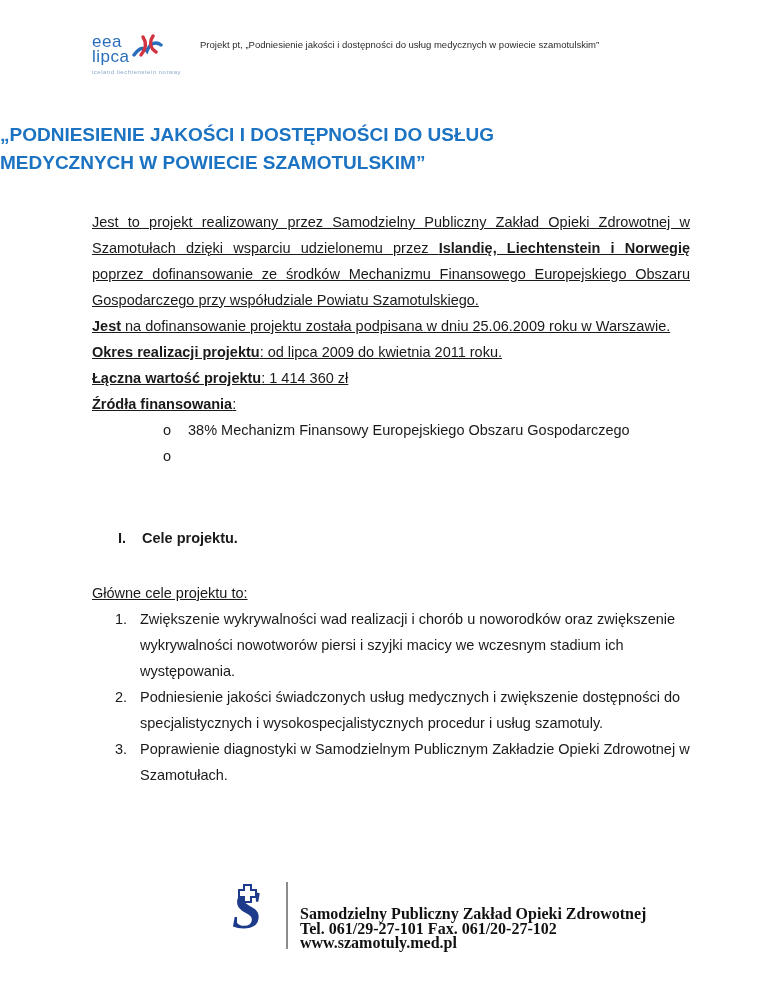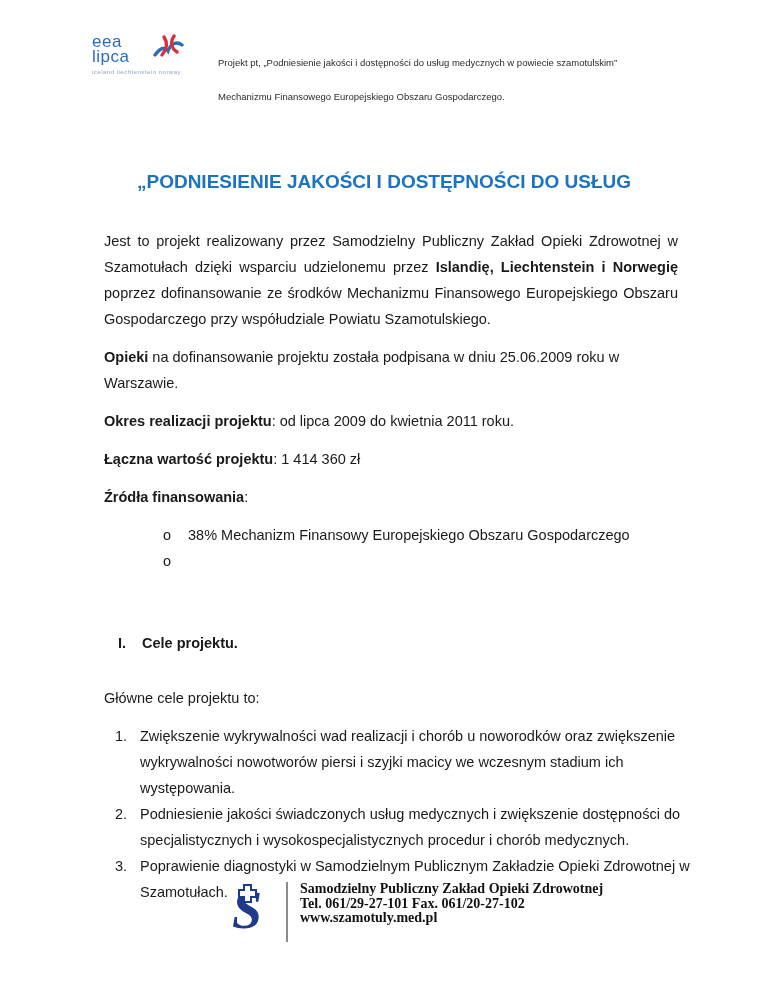--- a/index.html
+++ b/index.html
@@ -5,52 +5,52 @@
   html,body { margin:0; padding:0; background:#ffffff; }
   .page {
     width:768px; height:994px; position:relative; background:#ffffff;
     font-family:"Liberation Sans", sans-serif; color:#1a1a1a; overflow:hidden;
     margin:0 auto;
   }
 
   
   .header { display:flex; align-items:flex-start; padding:34px 78px 0 92px; gap:16px; }
   .eea-logo { flex:0 0 auto; width:92px; }
-  .eea-logo-row { display:flex; align-items:flex-start; gap:2px;justify-content:space-between; }
+  .eea-logo-row { display:flex; align-items:flex-start; gap:2px; }
   .eea-words { color:#2a6ebb; font-size:17px; line-height:15px; font-weight:500; letter-spacing:0.5px; }
   .eea-tagline { font-size:6px; color:#8aa8cc; letter-spacing:0.5px; margin-top:3px; white-space:nowrap; overflow:hidden; }
   .header-text { font-size:9.5px; line-height:15.5px; color:#2b2b2b; padding-top:3px; }
-  .header-text p { margin:18px; }
+  .header-text p { margin:0; }
 
   
-  .doc-title { text-align:center; color:#1b73c2; font-weight:bold; font-size:19px; line-height:28px; margin:46px 0 0 0; }
+  .doc-title { text-align:left; color:#1b73c2; font-weight:bold; font-size:19px; line-height:28px; margin:46px 0 0 0; }
 
   
   .main { padding:0 78px 0 92px; margin-top:32px; font-size:14.5px; line-height:26px; color:#1a1a1a; }
-  .para { margin:12px; }
+  .para { margin:0;text-decoration:underline; }
   .justify { text-align:justify; }
 
   .bullets { list-style:none; margin:0; padding:0 0 0 71px; }
   .bullets li { display:flex; }
   .bullets .marker { width:25px; flex:0 0 auto; }
 
   .section-heading { display:flex; margin:56px 0 0 26px; font-size:14.5px; font-weight:bold; line-height:26px; }
   .sec-num { width:24px; flex:0 0 auto; }
 
   .goals-intro { margin-top:29px; }
   .goals { list-style:none; margin:0; padding:0; }
   .goals li { display:flex; }
   .goals .num { width:25px; margin-left:23px; flex:0 0 auto; }
   .goals .goal-text { flex:1; }
 
   
   .footer { position:absolute; left:230px; top:880px; display:flex; align-items:stretch; gap:10px; }
   .footer-logo { flex:0 0 auto; }
   .footer-sep { width:2px; background:#8c8c8c; margin:2px 2px; }
-  .footer-text { font-family:"Liberation Serif", serif; font-weight:bold; font-size:14px; line-height:14.5px; color:#111111; padding-top:2px; }
+  .footer-text { font-family:"Liberation Serif", serif; font-weight:bold; font-size:16px; line-height:14.5px; color:#111111; padding-top:2px;margin-top:25px; }
 </style>
 </head>
 <body>
 
 <div class="page">
 
   <header class="header">
     <div class="eea-logo">
       <div class="eea-logo-row">
         <div class="eea-words">
@@ -62,32 +62,32 @@
             <path d="M3 21 C9 13 13 13 16 17 C19 9 25 7 30 11" stroke="#2a6ebb" stroke-width="3.4" fill="none" stroke-linecap="round"></path>
             <path d="M12 3 C16 9 15 15 10 21" stroke="#d23340" stroke-width="3.4" fill="none" stroke-linecap="round"></path>
             <path d="M22 2 C18 8 19 14 25 18" stroke="#d23340" stroke-width="3.4" fill="none" stroke-linecap="round"></path>
           </svg>
         </span>
       </div>
       <div class="eea-tagline">iceland liechtenstein norway</div>
     </div>
     <div class="header-text">
       <p>Projekt pt, „Podniesienie jakości i dostępności do usług medycznych w powiecie szamotulskim”</p>
-      <p>Mechanizmu Finansowego Europejskiego Obszaru Gospodarczego.</p>
     </div>
   </header>
 
   <h1 class="doc-title">
     <div>„PODNIESIENIE JAKOŚCI I DOSTĘPNOŚCI DO USŁUG</div>
+    <div>MEDYCZNYCH W POWIECIE SZAMOTULSKIM”</div>
   </h1>
 
   <main class="main">
     <p class="para justify"><span>Jest to projekt realizowany przez Samodzielny Publiczny Zakład Opieki Zdrowotnej w Szamotułach dzięki wsparciu udzielonemu przez </span><strong>Islandię, Liechtenstein i Norwegię</strong><span> poprzez dofinansowanie ze środków Mechanizmu Finansowego Europejskiego Obszaru Gospodarczego przy współudziale Powiatu Szamotulskiego.</span></p>
 
-    <p class="para"><strong>Opieki</strong><span> na dofinansowanie projektu została podpisana w dniu 25.06.2009 roku w Warszawie.</span></p>
+    <p class="para"><strong>Jest</strong><span> na dofinansowanie projektu została podpisana w dniu 25.06.2009 roku w Warszawie.</span></p>
 
     <p class="para"><strong>Okres realizacji projektu</strong><span>: od lipca 2009 do kwietnia 2011 roku.</span></p>
 
     <p class="para"><strong>Łączna wartość projektu</strong><span>: 1 414 360 zł</span></p>
 
     <p class="para"><strong>Źródła finansowania</strong><span>:</span></p>
 
     <ul class="bullets">
       <li>
           <span class="marker">o</span>
@@ -105,21 +105,21 @@
 
     <p class="para goals-intro">Główne cele projektu to:</p>
 
     <ol class="goals">
       <li>
           <span class="num">1.</span>
           <span class="goal-text">Zwiększenie wykrywalności wad realizacji i chorób u noworodków oraz zwiększenie wykrywalności nowotworów piersi i szyjki macicy we wczesnym stadium ich występowania.</span>
         </li>
       <li>
           <span class="num">2.</span>
-          <span class="goal-text">Podniesienie jakości świadczonych usług medycznych i zwiększenie dostępności do specjalistycznych i wysokospecjalistycznych procedur i chorób medycznych.</span>
+          <span class="goal-text">Podniesienie jakości świadczonych usług medycznych i zwiększenie dostępności do specjalistycznych i wysokospecjalistycznych procedur i usług szamotuly.</span>
         </li>
       <li>
           <span class="num">3.</span>
           <span class="goal-text">Poprawienie diagnostyki w Samodzielnym Publicznym Zakładzie Opieki Zdrowotnej w Szamotułach.</span>
         </li>
     </ol>
   </main>
 
   <footer class="footer">
     <span class="footer-logo">

